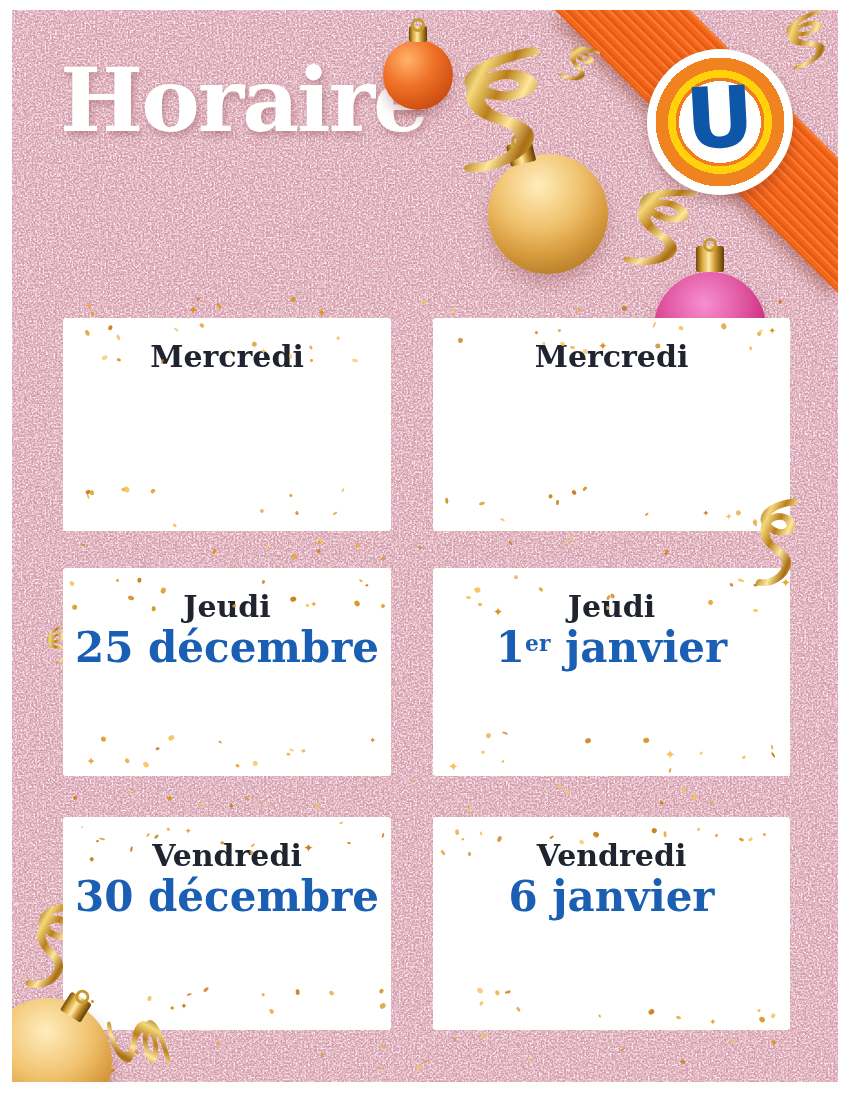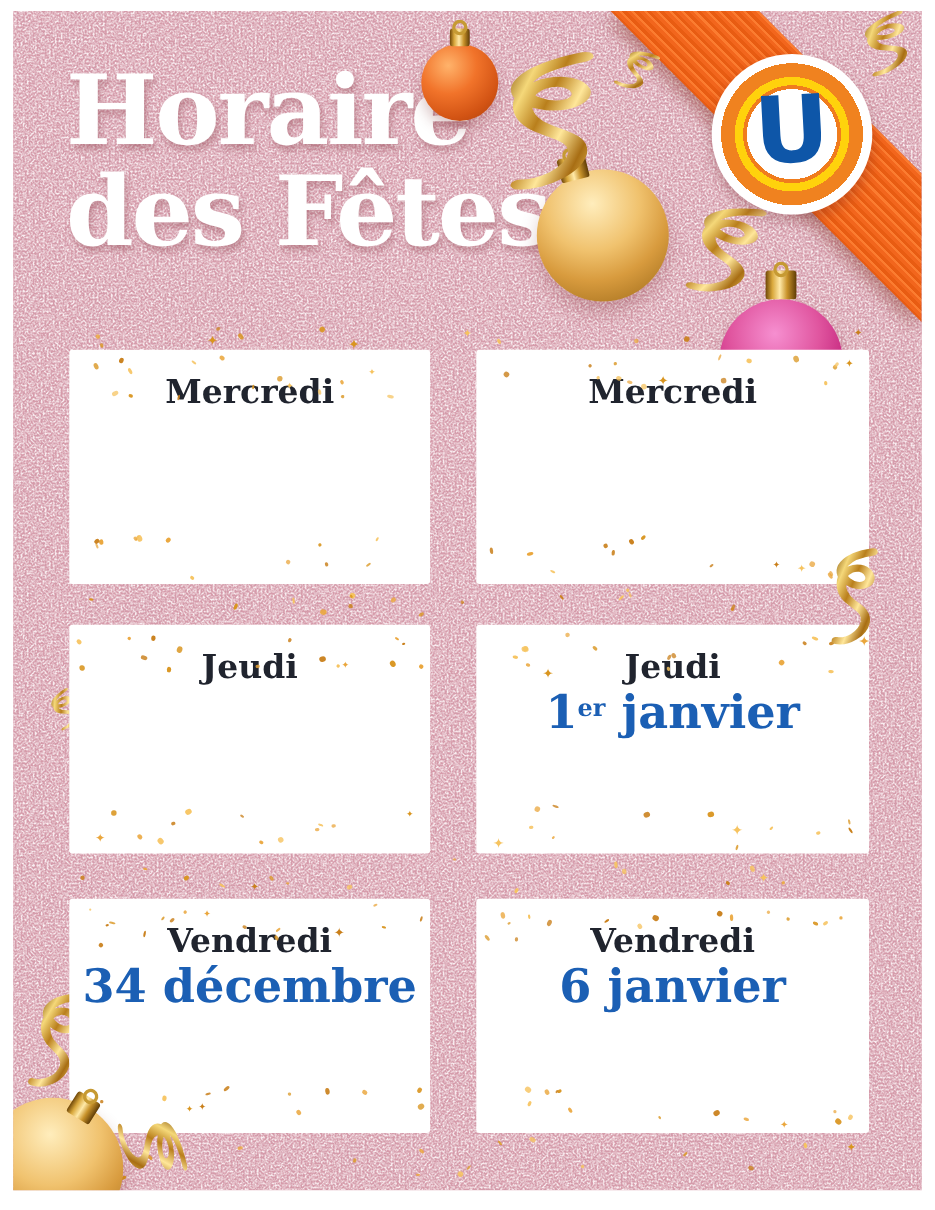--- a/index.html
+++ b/index.html
@@ -119,21 +119,20 @@
     <div class="ribbon-wrap">
         <div class="ribbon"></div>
       </div>
 
     <div class="logo">
       <span class="u">U</span>
     </div>
 
     <div class="title">
       <div>Horaire</div>
-      <div>des Fêtes</div>
     </div>
 
     <div class="ball ball-orange"></div>
     <div class="cap cap-orange"></div>
     <div class="ball ball-gold"></div>
     <div class="cap cap-gold"></div>
     <div class="ball ball-magenta"></div>
     <div class="cap cap-magenta"></div>
     <div class="ball ball-gold-bl"></div>
     <div class="cap cap-gold-bl"></div>
@@ -238,20 +237,21 @@
         <i class="cf" style="left: 138.863px; top: 171.759px; width: 4.11919px; height: 5.00984px; background: rgb(201, 127, 26); border-radius: 50%; transform: rotate(142deg); opacity: 0.97;"></i>
         <i class="cf" style="left: 10.8184px; top: 181.002px; width: 5.52107px; height: 3.0036px; background: rgb(201, 127, 26); border-radius: 50%; transform: rotate(84deg); opacity: 0.85;"></i>
         <i class="cf" style="left: 149.257px; top: 169.364px; width: 5.22447px; height: 3.39653px; background: rgb(217, 149, 31); border-radius: 50%; transform: rotate(137deg); opacity: 0.96;"></i>
         <i class="cf" style="left: 46.4361px; top: 183.934px; width: 5.92803px; height: 3.03489px; background: rgb(234, 166, 60); border-radius: 50%; transform: rotate(165deg); opacity: 0.99;"></i>
         <i class="cf" style="left: 291.726px; top: 193.315px; color: rgb(246, 195, 95); font-size: 9.57737px; font-style: normal;">✦</i>
         <i class="cf" style="left: 319.524px; top: 202.423px; width: 5.06142px; height: 3.17628px; background: rgb(234, 166, 60); border-radius: 50%; transform: rotate(61deg); opacity: 0.75;"></i>
         <i class="cf" style="left: 211.533px; top: 195.223px; width: 3.77888px; height: 2.17924px; background: rgb(201, 127, 26); border-radius: 50%; transform: rotate(143deg); opacity: 0.81;"></i>
       </div>
     <div class="card card-3">
       <div class="day">Jeudi</div>
+      <div class="date"><span>25 décembre</span><sup></sup><span></span></div>
     <i class="cf" style="left: 318.025px; top: 36.4798px; width: 3.90671px; height: 3.76923px; background: rgb(234, 166, 60); border-radius: 50%; transform: rotate(30deg); opacity: 0.99;"></i>
         <i class="cf" style="left: 97.2351px; top: 20.4027px; width: 6.21269px; height: 5.31683px; background: rgb(217, 149, 31); border-radius: 50%; transform: rotate(111deg); opacity: 0.84;"></i>
         <i class="cf" style="left: 170.467px; top: 36.2638px; width: 2.91889px; height: 3.60082px; background: rgb(234, 166, 60); border-radius: 50%; transform: rotate(83deg); opacity: 0.84;"></i>
         <i class="cf" style="left: 53.0797px; top: 11.1223px; width: 3.3455px; height: 2.82868px; background: rgb(234, 166, 60); border-radius: 50%; transform: rotate(34deg); opacity: 0.96;"></i>
         <i class="cf" style="left: 6.73029px; top: 12.5806px; width: 3.90214px; height: 4.93147px; background: rgb(246, 195, 95); border-radius: 50%; transform: rotate(135deg); opacity: 0.93;"></i>
         <i class="cf" style="left: 87.8069px; top: 38.6929px; width: 5.40133px; height: 3.91011px; background: rgb(217, 149, 31); border-radius: 50%; transform: rotate(95deg); opacity: 0.97;"></i>
         <i class="cf" style="left: 242.984px; top: 36.168px; width: 3.23877px; height: 2.6418px; background: rgb(246, 195, 95); border-radius: 50%; transform: rotate(29deg); opacity: 0.98;"></i>
         <i class="cf" style="left: 297.163px; top: 10.5931px; width: 2.10895px; height: 3.61526px; background: rgb(234, 166, 60); border-radius: 50%; transform: rotate(122deg); opacity: 0.96;"></i>
         <i class="cf" style="left: 247.35px; top: 30.816px; color: rgb(234, 166, 60); font-size: 8.37754px; font-style: normal;">✦</i>
         <i class="cf" style="left: 290.559px; top: 32.705px; width: 6.18199px; height: 5.03944px; background: rgb(217, 149, 31); border-radius: 50%; transform: rotate(62deg); opacity: 0.97;"></i>
@@ -303,21 +303,21 @@
         <i class="cf" style="left: 151.757px; top: 169.95px; width: 5.98128px; height: 5.19413px; background: rgb(201, 127, 26); border-radius: 50%; transform: rotate(157deg); opacity: 0.88;"></i>
         <i class="cf" style="left: 209.79px; top: 170.426px; width: 6.23493px; height: 4.89023px; background: rgb(217, 149, 31); border-radius: 50%; transform: rotate(170deg); opacity: 0.95;"></i>
         <i class="cf" style="left: 235.768px; top: 199.614px; width: 2.30288px; height: 4.81982px; background: rgb(217, 149, 31); border-radius: 50%; transform: rotate(18deg); opacity: 0.82;"></i>
         <i class="cf" style="left: 308.758px; top: 187.993px; width: 3.91336px; height: 2.82651px; background: rgb(246, 195, 95); border-radius: 50%; transform: rotate(163deg); opacity: 0.9;"></i>
         <i class="cf" style="left: 69.4028px; top: 191.564px; width: 2.1819px; height: 3.04013px; background: rgb(234, 166, 60); border-radius: 50%; transform: rotate(47deg); opacity: 0.83;"></i>
         <i class="cf" style="left: 53.4835px; top: 164.526px; width: 4.50206px; height: 5.0605px; background: rgb(234, 166, 60); border-radius: 50%; transform: rotate(24deg); opacity: 0.75;"></i>
         <i class="cf" style="left: 47.6754px; top: 183px; width: 3.92416px; height: 2.71892px; background: rgb(246, 195, 95); border-radius: 50%; transform: rotate(174deg); opacity: 0.86;"></i>
       </div>
     <div class="card card-5">
       <div class="day">Vendredi</div>
-      <div class="date"><span>34 décembre</span><sup></sup><span></span></div>
+      <div class="date"><span>30 décembre</span><sup></sup><span></span></div>
     <i class="cf" style="left: 121.514px; top: 9.02187px; color: rgb(234, 166, 60); font-size: 8.76667px; font-style: normal;">✦</i>
         <i class="cf" style="left: 36.2438px; top: 21.4548px; width: 6.24193px; height: 2.40597px; background: rgb(217, 149, 31); border-radius: 50%; transform: rotate(13deg); opacity: 0.8;"></i>
         <i class="cf" style="left: 84.4461px; top: 15.5353px; width: 2.21728px; height: 4.30485px; background: rgb(217, 149, 31); border-radius: 50%; transform: rotate(40deg); opacity: 0.81;"></i>
         <i class="cf" style="left: 283.539px; top: 25.202px; width: 3.85175px; height: 2.16065px; background: rgb(217, 149, 31); border-radius: 50%; transform: rotate(15deg); opacity: 0.96;"></i>
         <i class="cf" style="left: 319.332px; top: 15.6293px; width: 2.38861px; height: 4.77143px; background: rgb(201, 127, 26); border-radius: 50%; transform: rotate(17deg); opacity: 0.87;"></i>
         <i class="cf" style="left: 32.7581px; top: 22.645px; width: 2.9493px; height: 2.10589px; background: rgb(201, 127, 26); border-radius: 50%; transform: rotate(163deg); opacity: 0.97;"></i>
         <i class="cf" style="left: 103.938px; top: 10.5137px; width: 2.90748px; height: 2.68374px; background: rgb(234, 166, 60); border-radius: 50%; transform: rotate(142deg); opacity: 0.85;"></i>
         <i class="cf" style="left: 65.2471px; top: 31.1442px; width: 6.34563px; height: 2.49411px; background: rgb(201, 127, 26); border-radius: 50%; transform: rotate(102deg); opacity: 0.97;"></i>
         <i class="cf" style="left: 91.9772px; top: 17.385px; width: 2.89392px; height: 5.00955px; background: rgb(201, 127, 26); border-radius: 50%; transform: rotate(50deg); opacity: 0.82;"></i>
         <i class="cf" style="left: 240.463px; top: 23.8973px; color: rgb(201, 127, 26); font-size: 11.8543px; font-style: normal;">✦</i>

